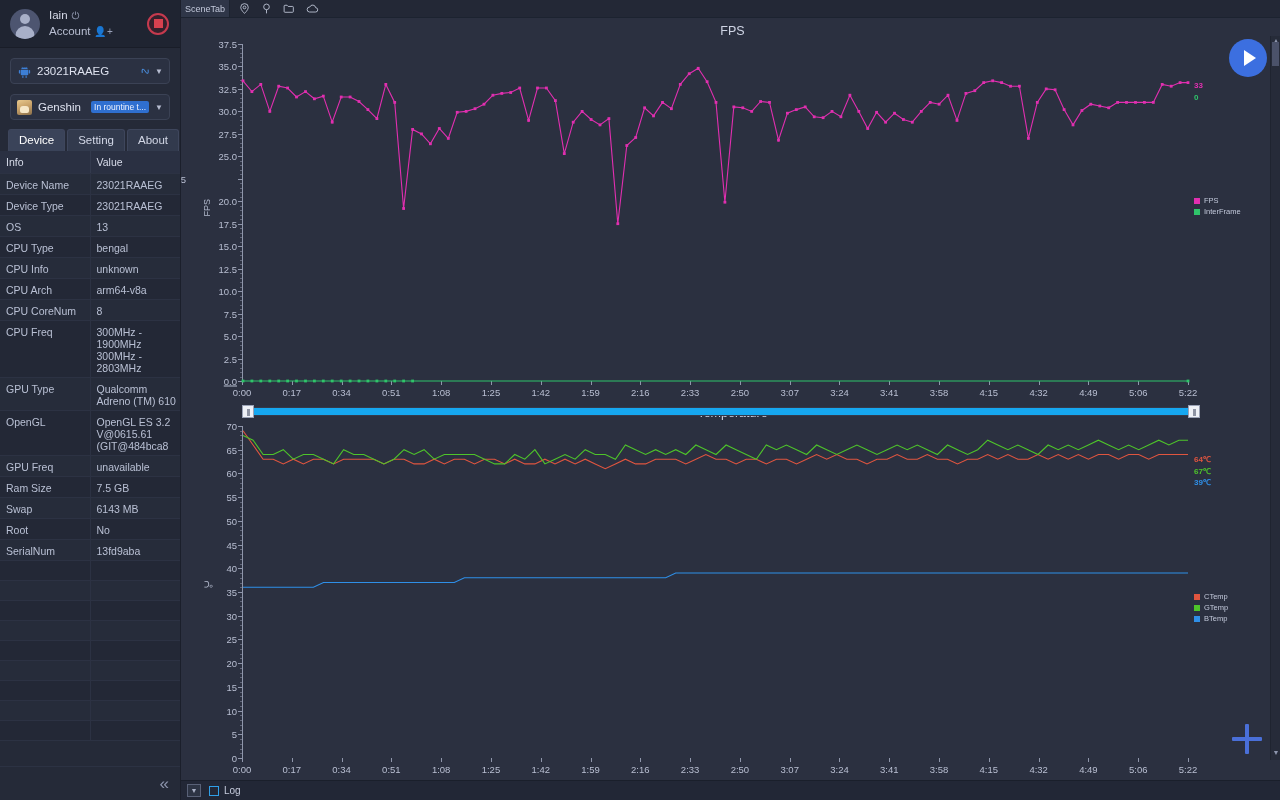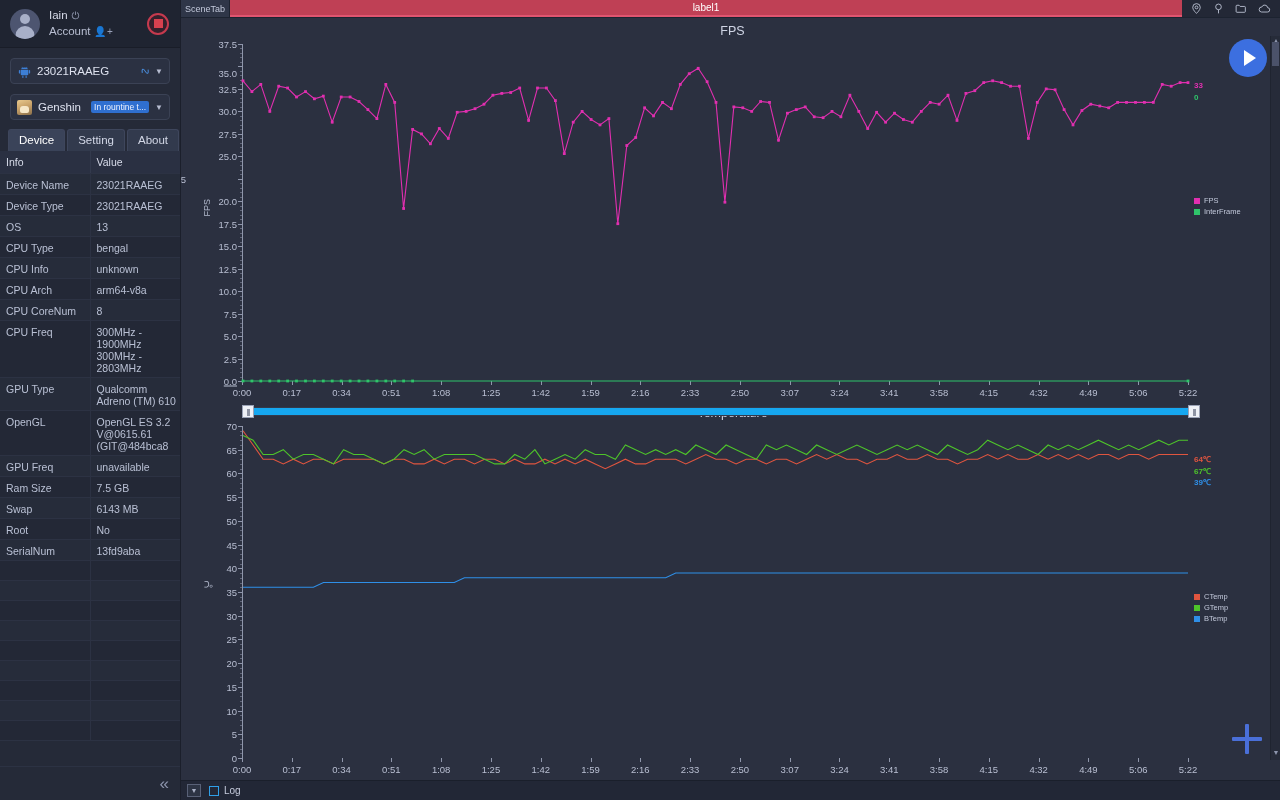--- a/index.html
+++ b/index.html
@@ -368,21 +368,20 @@
 
     <div class="collapse-bar">
       <span class="chev">«</span>
     </div>
   </div>
 
   <div id="main">
 
     <div class="tabbar">
       <div class="scene-tab">SceneTab</div>
-      <div class="label-tab">label1</div>
       <div class="topicons">
         <span>
           <svg width="13" height="13" viewBox="0 0 24 24" fill="none" stroke="#c2c8da" stroke-width="1.6">
               <path d="M12 21s7-6.2 7-11a7 7 0 1 0-14 0c0 4.8 7 11 7 11z"></path>
               <circle cx="12" cy="10" r="2.6"></circle>
             </svg>
         </span>
         <span>
           <svg width="13" height="13" viewBox="0 0 24 24" fill="none" stroke="#c2c8da" stroke-width="1.6">
               <circle cx="12" cy="9" r="5.2"></circle>
@@ -429,21 +428,21 @@
             <div class="ytick" style="right: 1084px; top: 140.8px;">22.5</div>
             <div class="axis-line" style="left: 43px; top: 140.8px; width: 4px; height: 1px;"></div>
             <div class="ytick" style="right: 1033px; top: 118.333px;">25.0</div>
             <div class="axis-line" style="left: 43px; top: 118.333px; width: 4px; height: 1px;"></div>
             <div class="ytick" style="right: 1033px; top: 95.8667px;">27.5</div>
             <div class="axis-line" style="left: 43px; top: 95.8667px; width: 4px; height: 1px;"></div>
             <div class="ytick" style="right: 1033px; top: 73.4px;">30.0</div>
             <div class="axis-line" style="left: 43px; top: 73.4px; width: 4px; height: 1px;"></div>
             <div class="ytick" style="right: 1033px; top: 50.9333px;">32.5</div>
             <div class="axis-line" style="left: 43px; top: 50.9333px; width: 4px; height: 1px;"></div>
-            <div class="ytick" style="right: 1033px; top: 28.4667px; margin-top: 7px;">35.0</div>
+            <div class="ytick" style="right: 1033px; top: 28.4667px;">35.0</div>
             <div class="axis-line" style="left: 43px; top: 28.4667px; width: 4px; height: 1px;"></div>
             <div class="ytick" style="right: 1033px; top: 6px;">37.5</div>
             <div class="axis-line" style="left: 43px; top: 6px; width: 4px; height: 1px;"></div>
             <div class="axis-line" style="left: 45px; top: 343px; width: 2px; height: 1px; opacity: 0.55;"></div>
             <div class="axis-line" style="left: 45px; top: 338.507px; width: 2px; height: 1px; opacity: 0.55;"></div>
             <div class="axis-line" style="left: 45px; top: 334.013px; width: 2px; height: 1px; opacity: 0.55;"></div>
             <div class="axis-line" style="left: 45px; top: 329.52px; width: 2px; height: 1px; opacity: 0.55;"></div>
             <div class="axis-line" style="left: 45px; top: 325.027px; width: 2px; height: 1px; opacity: 0.55;"></div>
             <div class="axis-line" style="left: 45px; top: 320.533px; width: 2px; height: 1px; opacity: 0.55;"></div>
             <div class="axis-line" style="left: 45px; top: 316.04px; width: 2px; height: 1px; opacity: 0.55;"></div>

